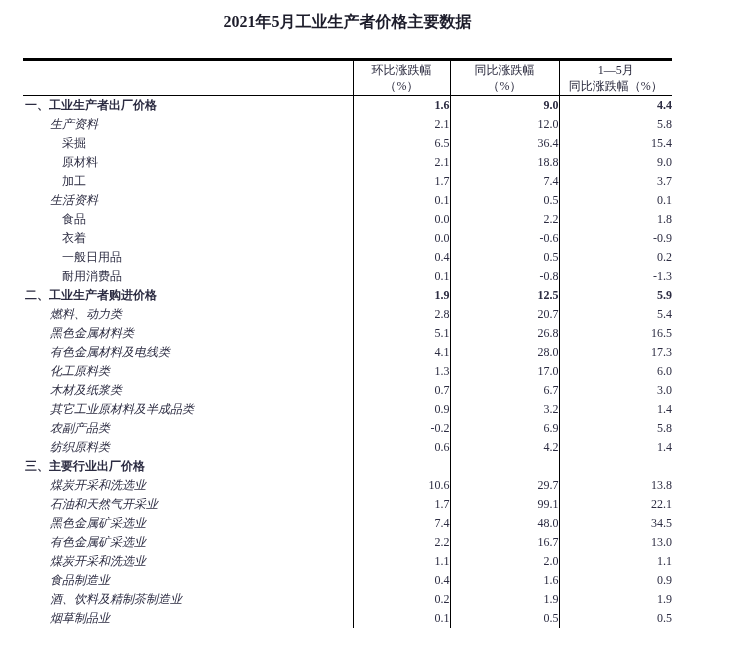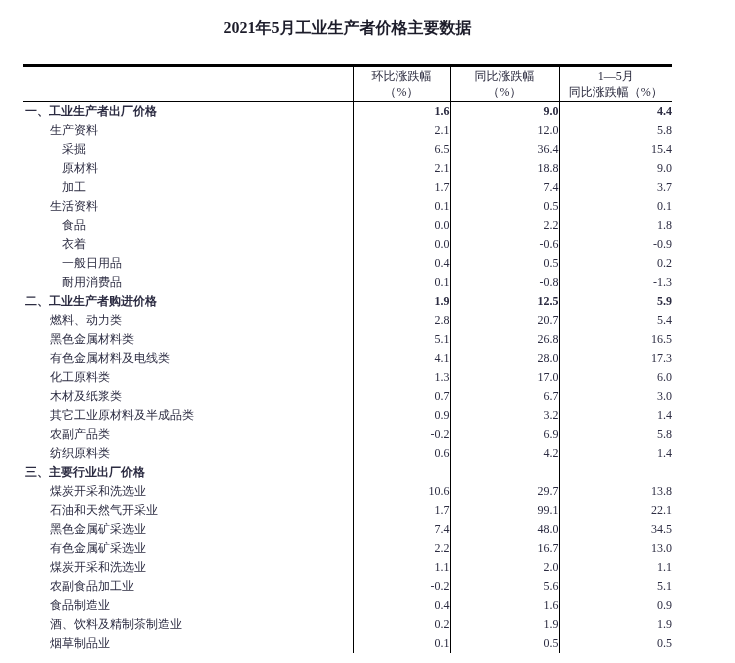--- a/index.html
+++ b/index.html
@@ -10,21 +10,21 @@
     height: 663px;
     overflow: hidden;
     font-family: "Liberation Serif", "DejaVu Serif", serif;
   }
   .container {
     margin-left: 23px;
     width: 649px;
   }
   .page-title {
     margin: 0;
-    padding-top: 18px;
+    padding-top: 12px;
     height: 19px;
     line-height: 19px;
     text-align: center;
     font-size: 16px;
     font-weight: bold;
     color: #1c1c2a;
     letter-spacing: 0px;
   }
   table.price-table {
     margin-top: 27px;
@@ -57,21 +57,21 @@
   table.price-table tbody td {
     height: 19px;
     line-height: 19px;
     padding: 0;
     font-size: 12px;
     color: #2c2c42;
     white-space: nowrap;
     overflow: hidden;
   }
   td.label.level-1 { padding-left: 2px; }
-  td.label.level-2 { padding-left: 27px; }
+  td.label.level-2 { padding-left: 27px; font-style: italic; }
   td.label.level-3 { padding-left: 39px; }
   td.val {
     text-align: right;
     padding-right: 7px;
   }
   tr.bold td {
     font-weight: bold;
     color: #12121c;
   }
   .link-underline {
@@ -253,26 +253,20 @@
           <td class="val vline">16.7</td>
           <td class="val vline">13.0</td>
         </tr>
         <tr>
           <td class="label level-2"><span>煤炭开采和洗选业</span></td>
           <td class="val vline">1.1</td>
           <td class="val vline">2.0</td>
           <td class="val vline">1.1</td>
         </tr>
         <tr>
-          <td class="label level-2"><span>农副食品加工业</span></td>
-          <td class="val vline">-0.2</td>
-          <td class="val vline">5.6</td>
-          <td class="val vline">5.1</td>
-        </tr>
-        <tr>
           <td class="label level-2"><span>食品制造业</span></td>
           <td class="val vline">0.4</td>
           <td class="val vline">1.6</td>
           <td class="val vline">0.9</td>
         </tr>
         <tr>
           <td class="label level-2"><span>酒、饮料及精制茶制造业</span></td>
           <td class="val vline">0.2</td>
           <td class="val vline">1.9</td>
           <td class="val vline">1.9</td>

